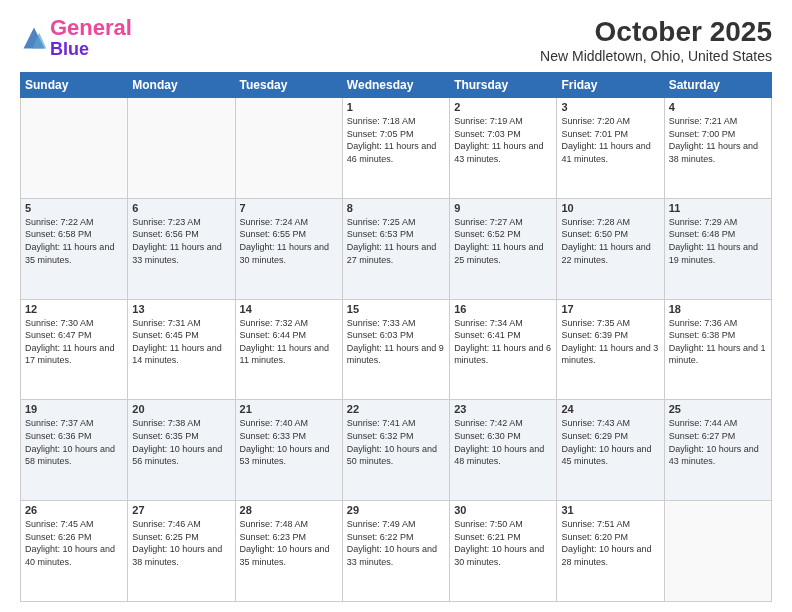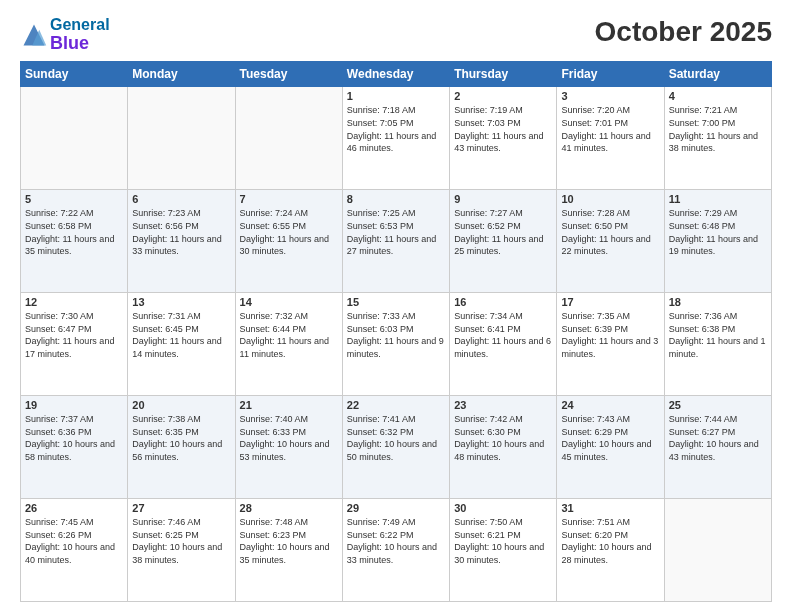--- a/index.html
+++ b/index.html
@@ -26,23 +26,23 @@
     .logo {
       display: flex;
       align-items: center;
     }
     .logo-text {
       display: flex;
       flex-direction: column;
       line-height: 1.1;
     }
     .logo-general {
-      font-size: 16px;
-      font-weight: bold;
-      color: #0369a1;
+      font-size: 22px;
+      font-weight: bold;
+      color: #ec4899;
     }
     .logo-blue {
       font-size: 18px;
       font-weight: bold;
       color: #6d28d9;
     }
     .logo-icon {
       width: 28px;
       height: 28px;
       margin-right: 2px;
@@ -111,20 +111,21 @@
         <polygon points="16,4 28,28 4,28" fill="#2f6eb5" opacity="0.85"></polygon>
         <polygon points="22,10 30,28 14,28" fill="#5a9fd4" opacity="0.7"></polygon>
       </svg>
       <div class="logo-text">
         <span class="logo-general">General</span>
         <span class="logo-blue">Blue</span>
       </div>
     </div>
     <div class="title-block">
       <div class="month-title">October 2025</div>
+      <div class="location">New Middletown, Ohio, United States</div>
     </div>
   </div>
 
   <table class="calendar">
     <thead>
       <tr>
         <th>Sunday</th>
         <th>Monday</th>
         <th>Tuesday</th>
         <th>Wednesday</th>

